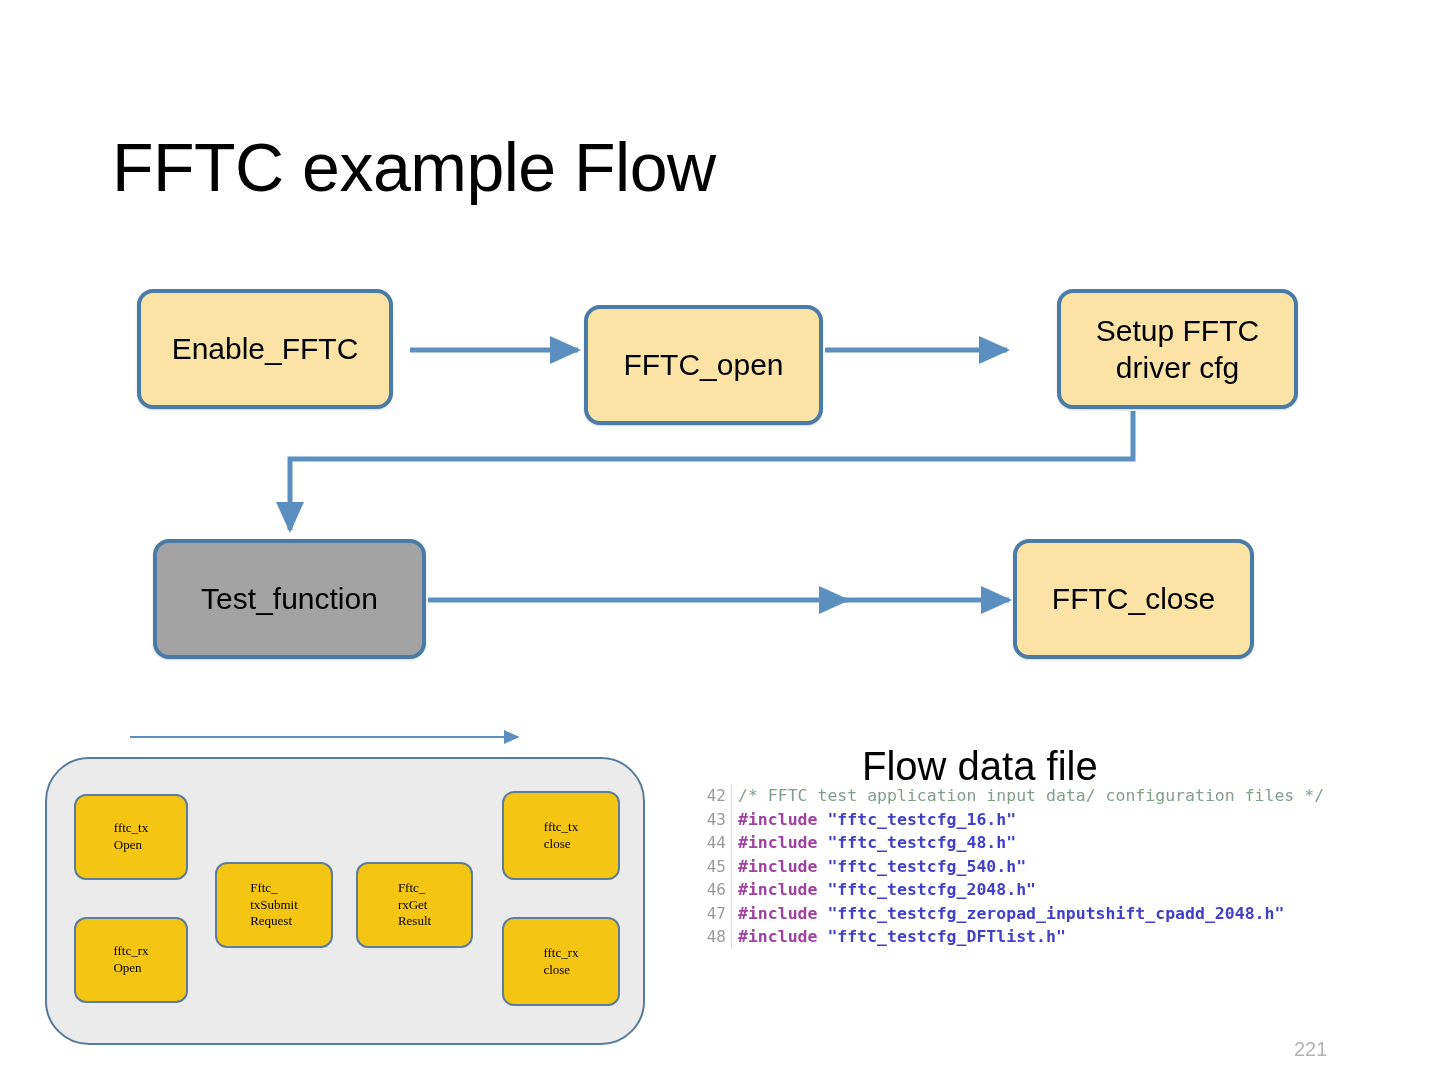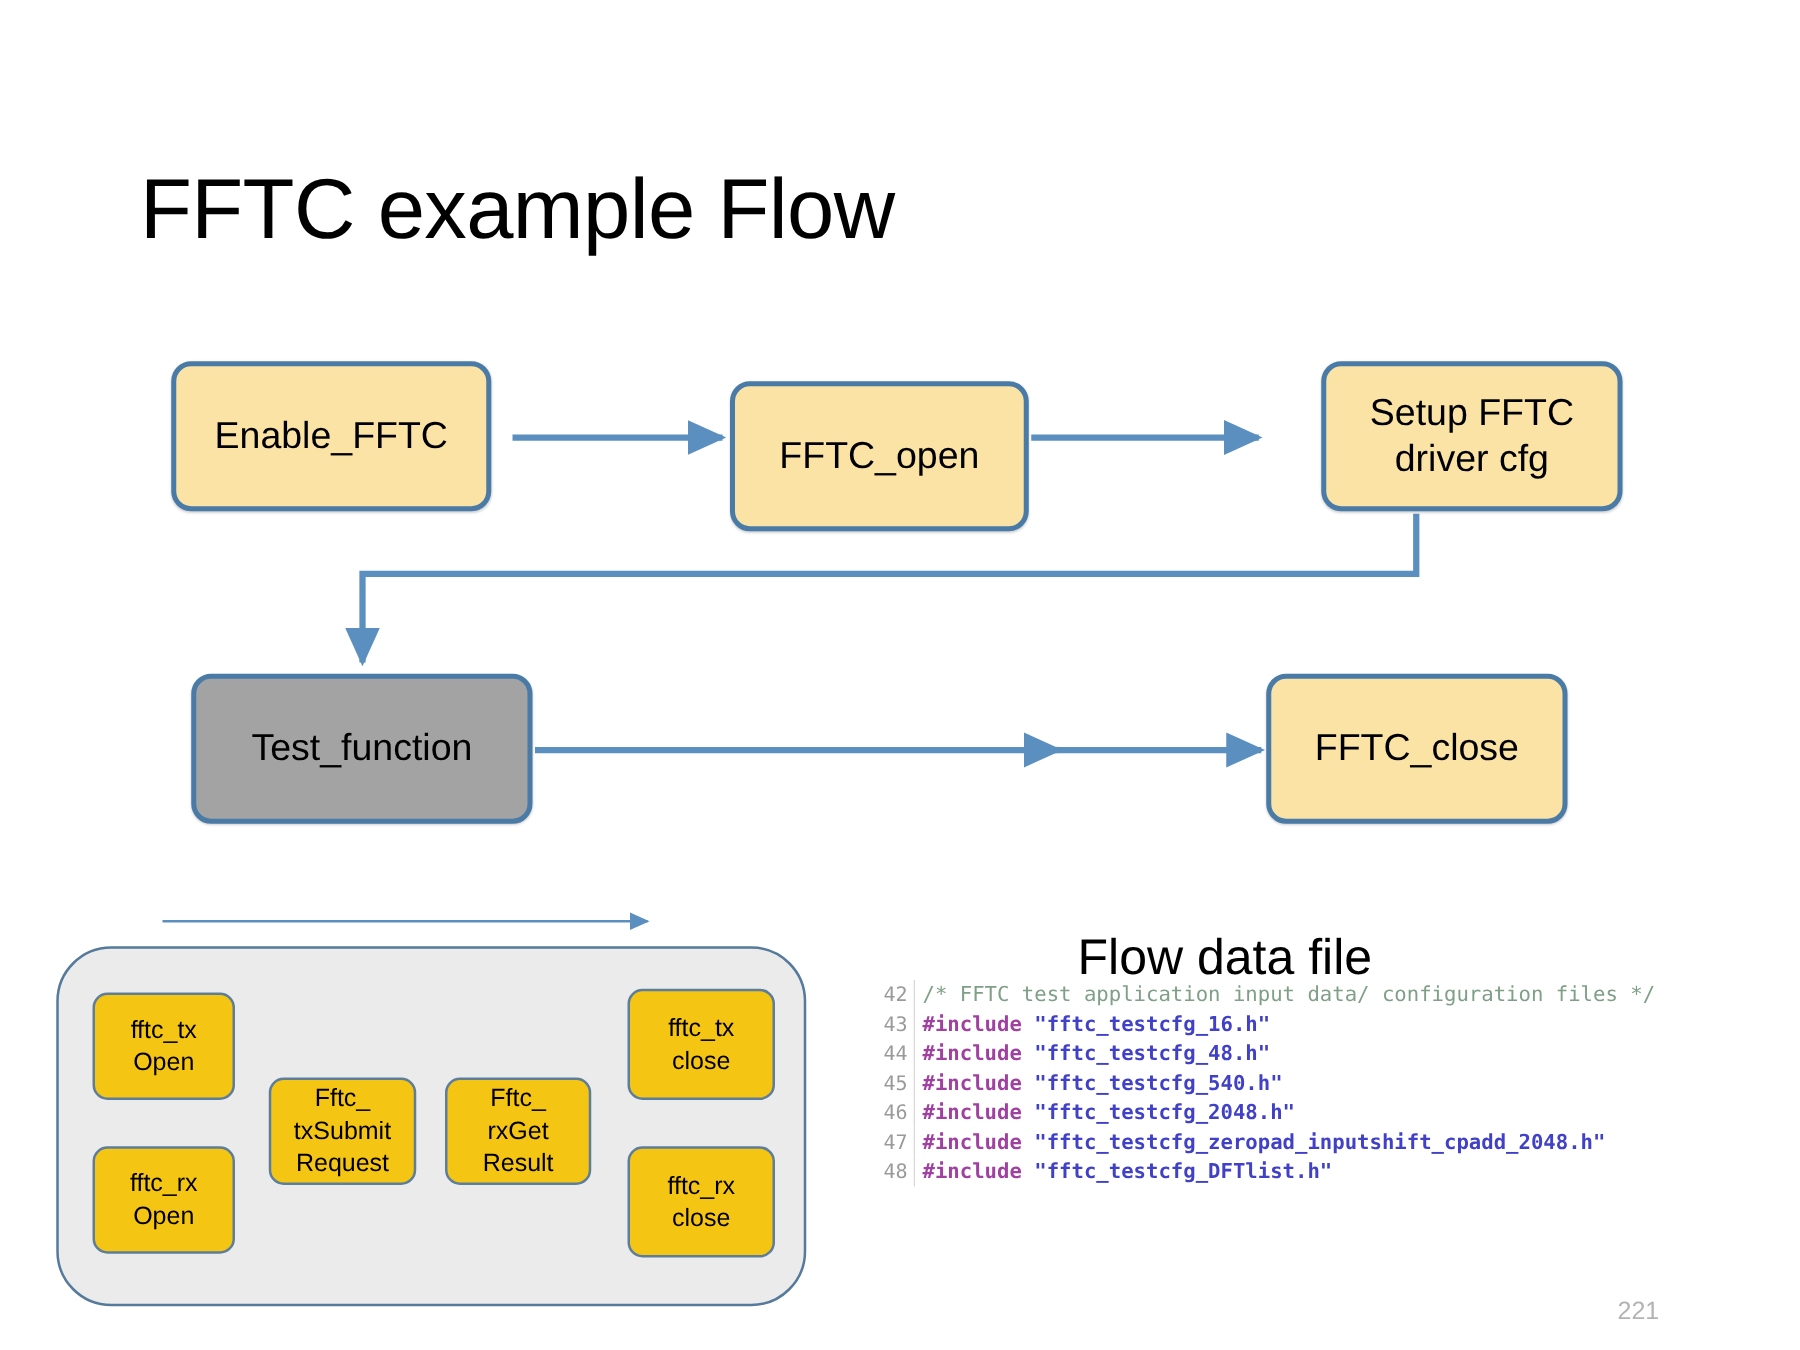--- a/index.html
+++ b/index.html
@@ -77,24 +77,24 @@
   }
   .sub-box {
     position: absolute;
     box-sizing: border-box;
     background: #f5c513;
     border: 2px solid #5c7e9c;
     border-radius: 12px;
     display: flex;
     align-items: center;
     justify-content: center;
-    text-align: center;
-    font-size: 20px;
+    font-size: 13px;
     line-height: 1.3;
     color: #000000;
+    font-family: Liberation Serif, serif;
   }
   #sub-tx-open   { left: 74px;  top: 794px; width: 114px; height: 86px; }
   #sub-rx-open   { left: 74px;  top: 917px; width: 114px; height: 86px; }
   #sub-txsubmit  { left: 215px; top: 862px; width: 118px; height: 86px; }
   #sub-rxget     { left: 356px; top: 862px; width: 117px; height: 86px; }
   #sub-tx-close  { left: 502px; top: 791px; width: 118px; height: 89px; }
   #sub-rx-close  { left: 502px; top: 917px; width: 118px; height: 89px; }
 
   
   #code-heading {

